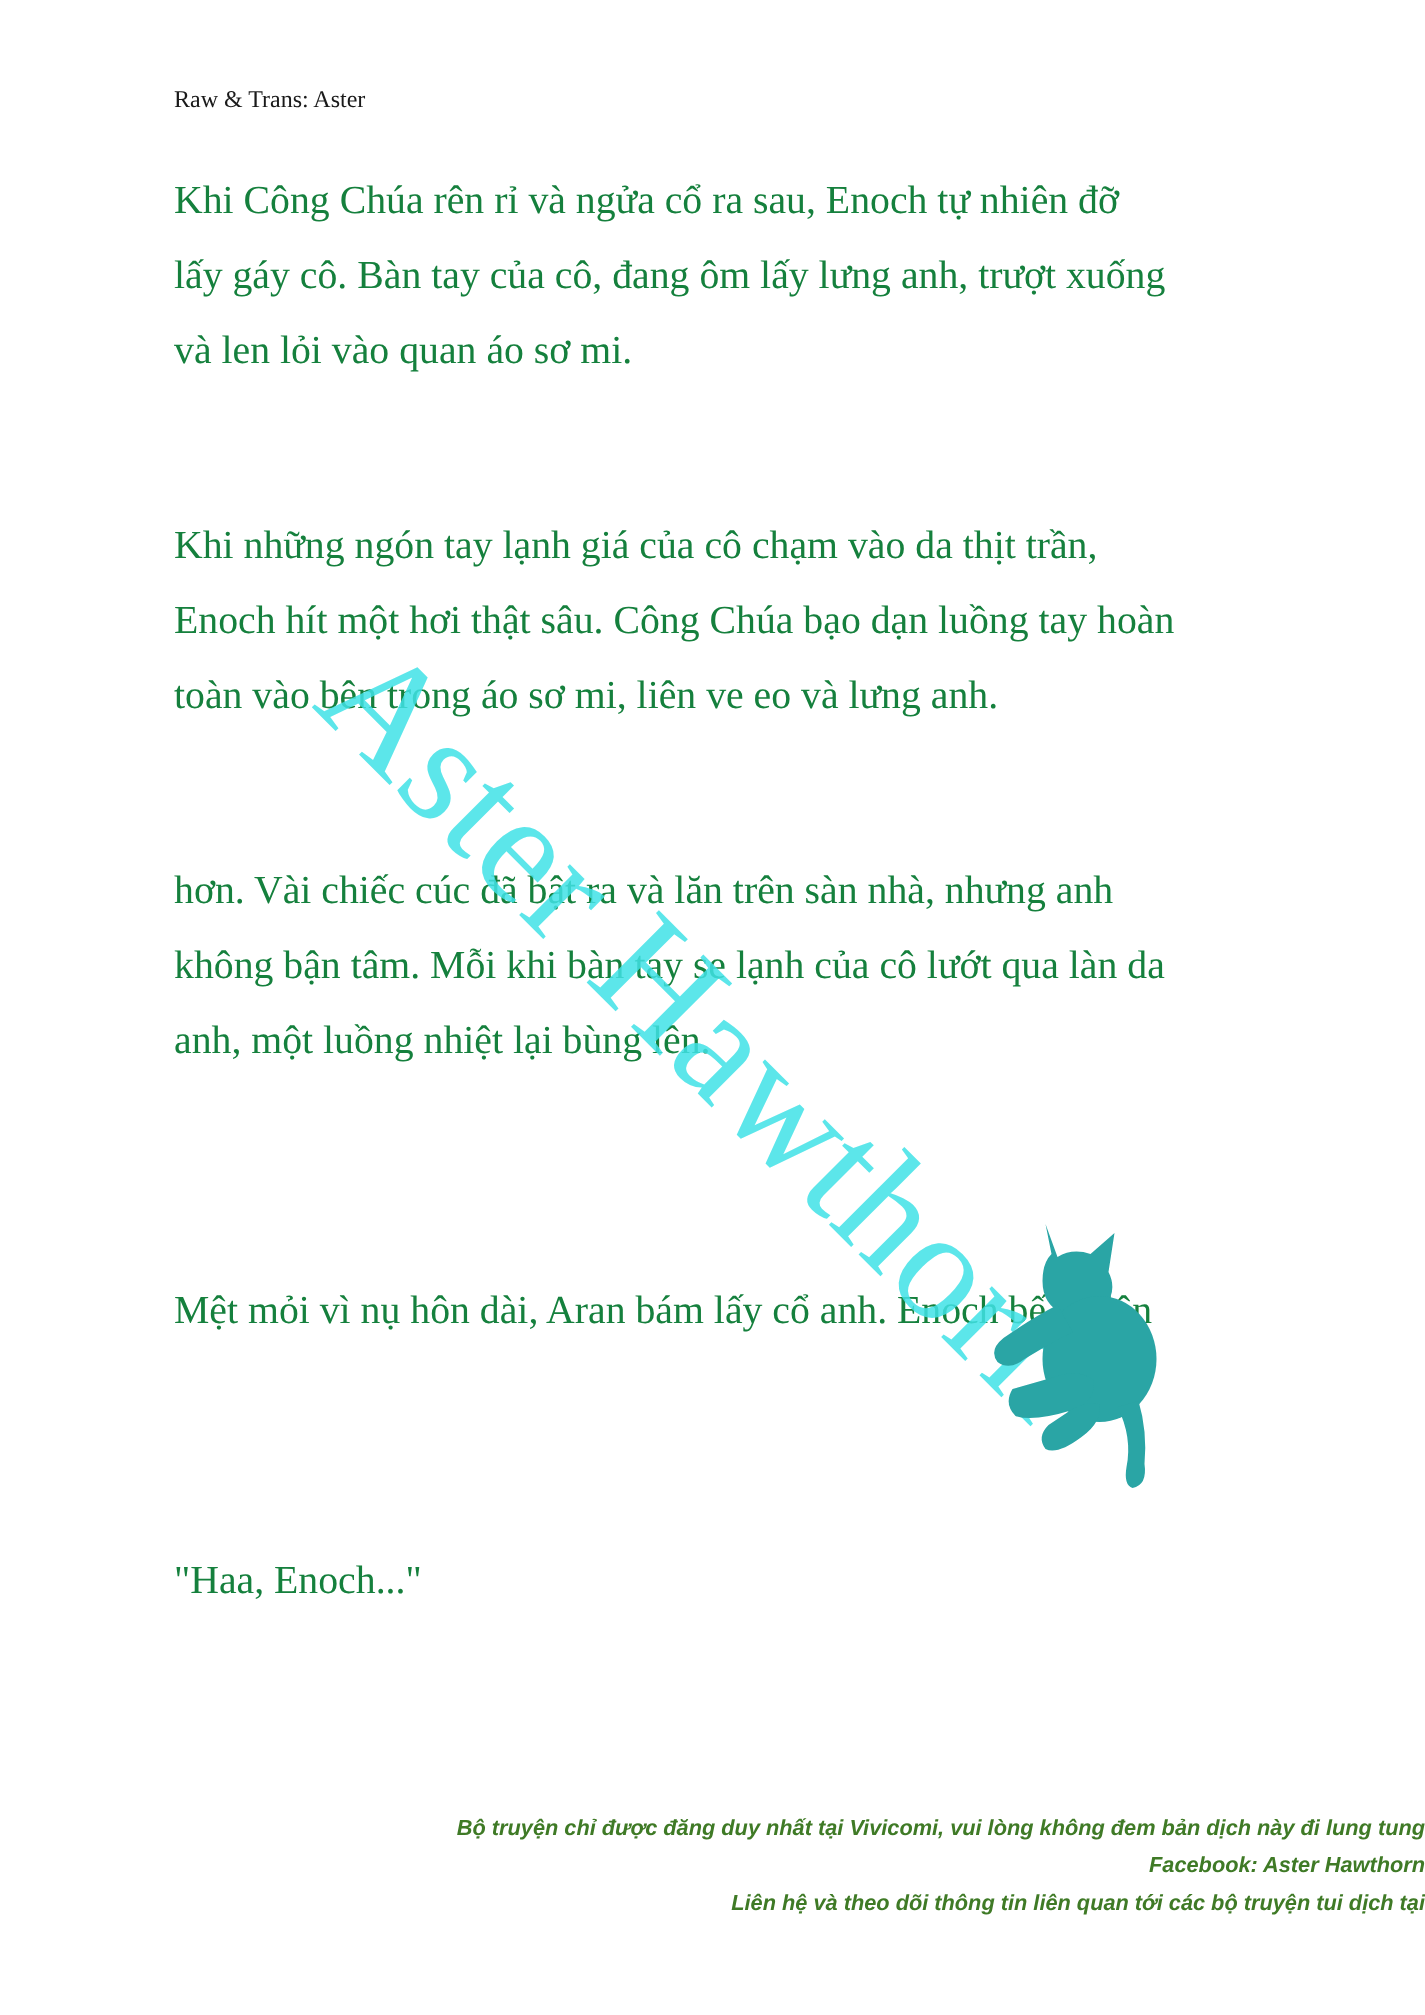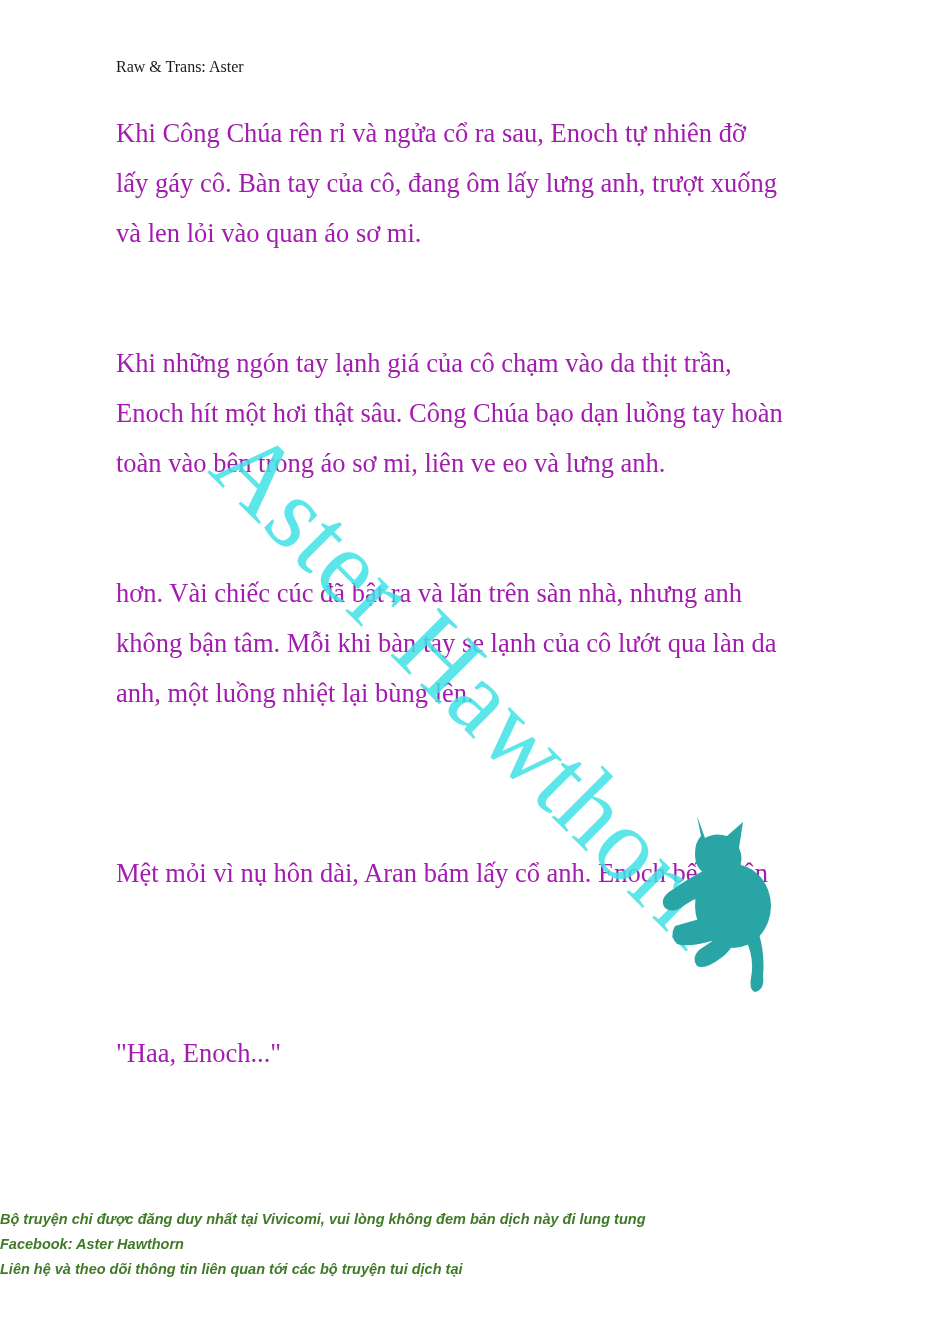--- a/index.html
+++ b/index.html
@@ -27,21 +27,21 @@
       font-size: 16px;
       color: #1a1a1a;
     }
     .para {
       position: absolute;
       left: 116px;
       width: 730px;
       font-family: "Liberation Serif", serif;
       font-size: 26.5px;
       line-height: 50px;
-      color: #a21caf;
+      color: #15803d;
       margin: 0;
       z-index: 1;
     }
     .para .line {
       display: block;
       white-space: nowrap;
     }
     .watermark {
       position: absolute;
       left: 118px;
@@ -66,21 +66,21 @@
       top: 808px;
       width: 120px;
       height: 185px;
       z-index: 3;
     }
     .footer {
       position: absolute;
       left: 0;
       width: 950px;
       top: 1207px;
-      text-align: left;
+      text-align: right;
       font-family: "Liberation Sans", sans-serif;
       font-style: italic;
       font-weight: bold;
       font-size: 14.5px;
       line-height: 25px;
       color: #3f7a26;
     }
     .footer .fline {
       display: block;
     }

